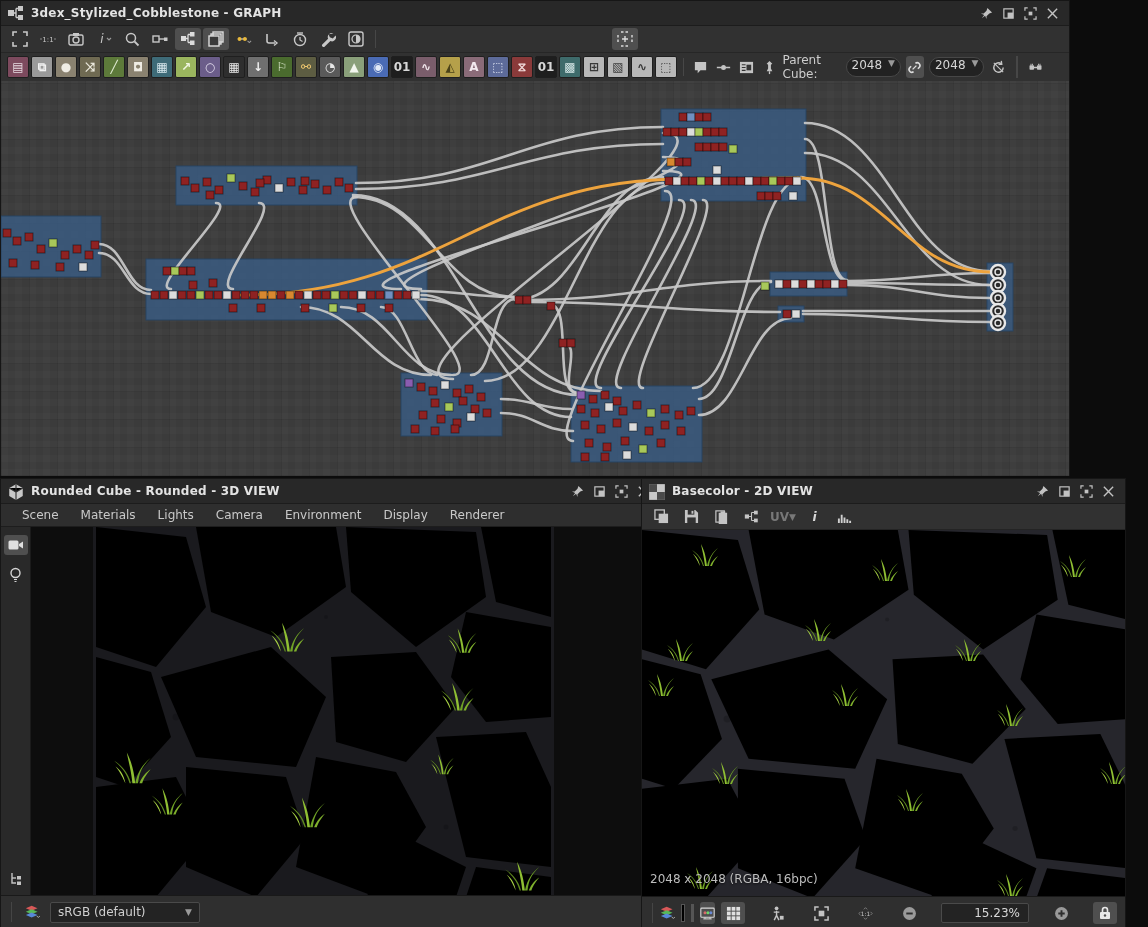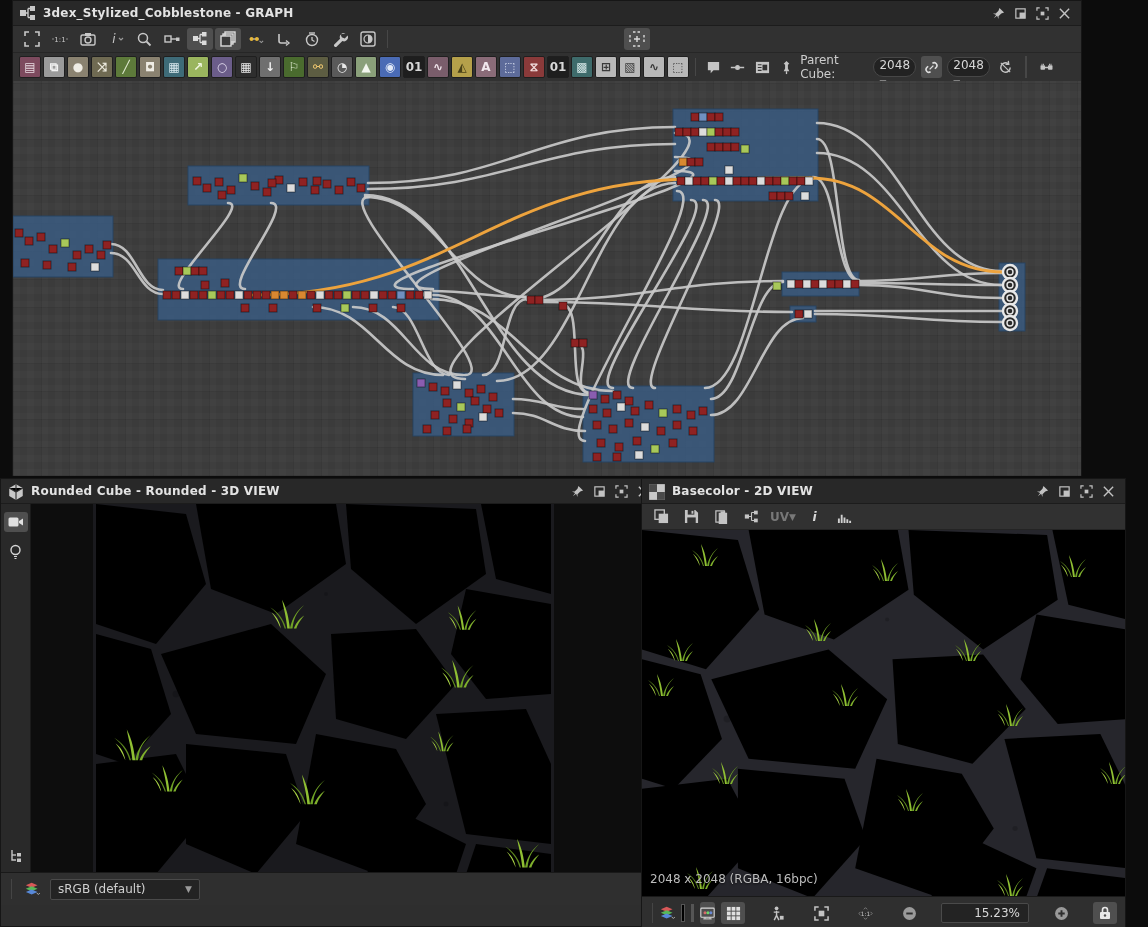--- a/index.html
+++ b/index.html
@@ -1,20 +1,20 @@
 <!DOCTYPE html>
 <html><head>
 <meta charset="utf-8">
 <style>
   * { margin:0; padding:0; box-sizing:border-box; }
   html,body { width:1148px; height:927px; background:#0c0c0c; overflow:hidden;
     font-family:"DejaVu Sans","Liberation Sans",sans-serif; }
   .app { position:relative; width:1148px; height:927px; }
   .panel { position:absolute; background:#2e2e2e; border:1px solid #161616; }
-  #graph-panel { left:12px; top:0; width:1070px; height:476px; }
+  #graph-panel { left:0; top:0; width:1070px; height:476px; }
   #view3d-panel { left:0; top:478px; width:661px; height:449px; }
   #view2d-panel { left:641px; top:478px; width:485px; height:449px; }
 
   
   .titlebar { height:25px; background:#282828; display:flex; align-items:center;
     padding:0 6px; border-bottom:1px solid #1c1c1c; }
   .titlebar .ticon { width:18px; height:16px; margin-right:6px; flex:0 0 auto; }
   .titlebar .ttext { color:#e3e3e3; font-size:12px; font-weight:bold; letter-spacing:.2px;
     white-space:nowrap; overflow:hidden; }
   .titlebar .spacer { flex:1; }
@@ -36,21 +36,21 @@
   .node-btn { width:22px; height:22px; border:1px solid #1f1f1f; border-radius:2px;
     display:flex; align-items:center; justify-content:center; font-size:12px;
     font-weight:bold; line-height:1; cursor:default; }
   .gbtn { width:24px; height:22px; display:flex; align-items:center; justify-content:center;
     color:#c4c4c4; border-radius:3px; }
   .gbtn svg { width:15px; height:15px; }
   .gbtn.on { background:#4f4f4f; }
   .psize { display:flex; align-items:center; gap:5px; margin-left:auto; }
   .psize .plabel { color:#cdcdcd; font-size:12px; }
   .combo { background:#222; border:1px solid #474747; border-radius:10px; color:#d7d7d7;
-    font-size:12px; height:20px; display:flex; align-items:flex-start; padding:0 5px; gap:6px;flex-direction:column; }
+    font-size:12px; height:20px; display:flex; align-items:flex-start; padding:0 5px; gap:6px; }
   .combo .chev { color:#9a9a9a; font-size:9px; }
 
   
   #graph-canvas-wrap { position:relative; height:395px;
     background:
       repeating-linear-gradient(0deg, rgba(0,0,0,.10) 0 1px, transparent 1px 28px),
       repeating-linear-gradient(90deg, rgba(0,0,0,.10) 0 1px, transparent 1px 28px),
       repeating-linear-gradient(0deg, rgba(255,255,255,.016) 0 7px, transparent 7px 14px),
       repeating-linear-gradient(90deg, rgba(255,255,255,.016) 0 7px, transparent 7px 14px),
       #3b3b3b; }
@@ -602,20 +602,29 @@
             <rect x="5" y="5" width="4" height="4" fill="#c2c2c2"></rect>
           </svg>
         </span>
       <span class="winbtn">
           <svg viewBox="0 0 14 14">
             <path d="M2 2 L12 12 M12 2 L2 12" stroke="#c2c2c2" stroke-width="1.5"></path>
           </svg>
         </span>
     </div>
 
+    <div class="menubar">
+      <span class="mitem">Scene</span>
+      <span class="mitem">Materials</span>
+      <span class="mitem">Lights</span>
+      <span class="mitem">Camera</span>
+      <span class="mitem">Environment</span>
+      <span class="mitem">Display</span>
+      <span class="mitem">Renderer</span>
+    </div>
 
     <div class="view-body">
       <div class="side3d">
         <span class="sbtn on">
             <svg width="16" height="12" viewBox="0 0 16 12">
               <rect x="0.5" y="1.5" width="10" height="9" rx="1.5" fill="#e0e0e0"></rect>
               <path d="M11 5 L15 2.5 V9.5 L11 7 Z" fill="#e0e0e0"></path>
             </svg>
           </span>
         <span class="sbtn">

